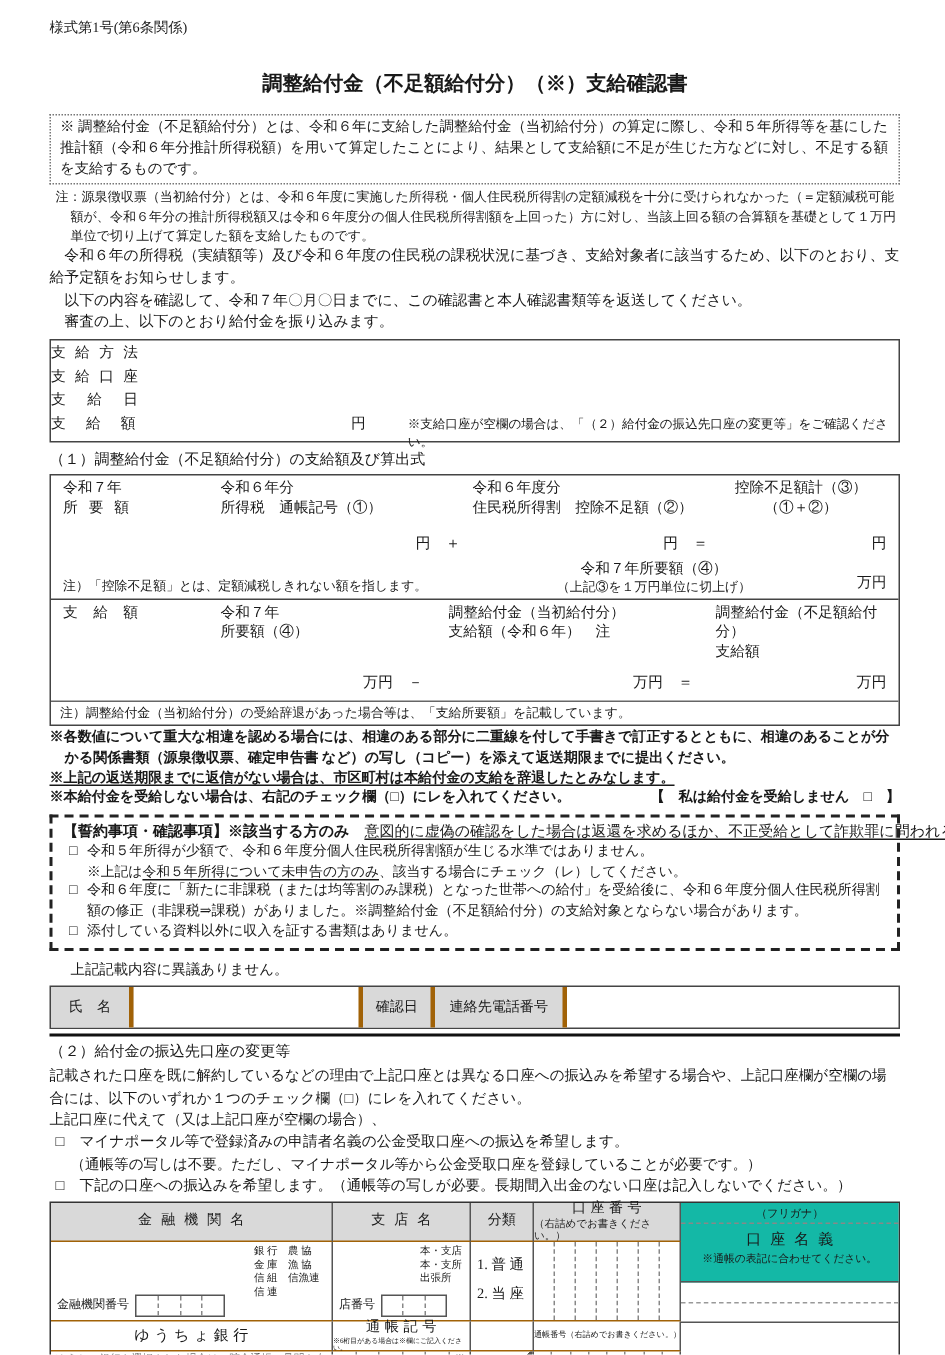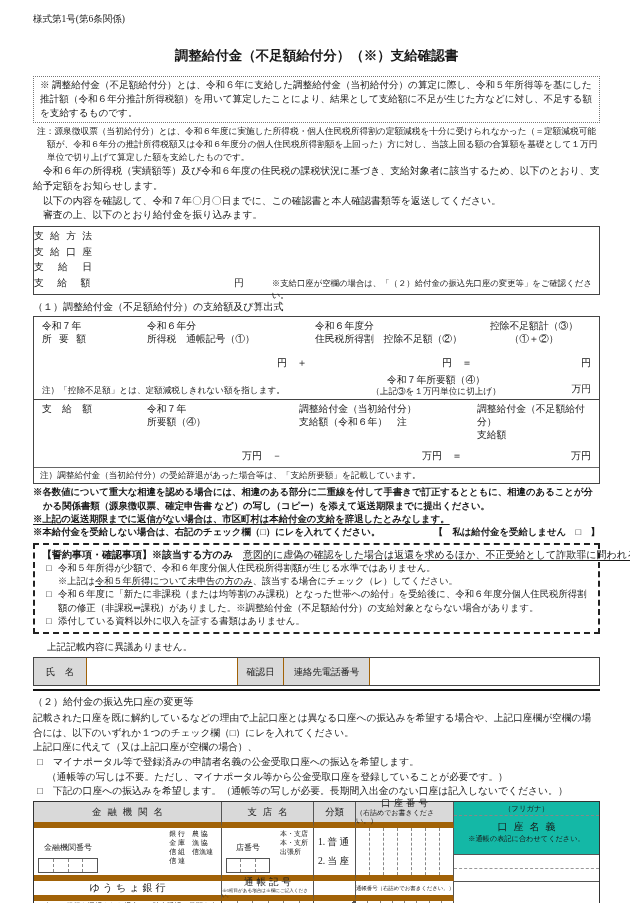--- a/index.html
+++ b/index.html
@@ -34,37 +34,37 @@
   .u{text-decoration:underline;text-underline-offset:2px;}
   .nrow{display:flex;justify-content:space-between;align-items:baseline;}
   .pledge{border:2.5px dashed #222;margin-top:3px;padding:2px 7px 3px;}
   .pledge-h{font-size:10px;white-space:nowrap;text-align:center;}
   .pledge-h b{font-weight:bold;}
   .pitem{display:flex;font-size:9.4px;line-height:1.45;margin-left:4px;}
   .pitem .cb{width:12px;flex:none;}
   .pnote{font-size:9.2px;margin-left:16px;line-height:1.4;}
   .agree{margin:6px 0 3px 14px;font-size:9.6px;}
   .signtbl{display:flex;border:1px solid #444;height:27px;font-size:9.4px;}
-  .signtbl>div{border-right:1px solid #a16207;display:flex;align-items:center;justify-content:center;}
+  .signtbl>div{border-right:3px solid #a16207;display:flex;align-items:center;justify-content:center;}
   .signtbl>div:last-child{border-right:none;}
   .gray{background:#d9d9d9;}
   .datecell{justify-content:space-between !important;padding:0 14px;}
   .divider{border-top:2.5px solid #111;margin-top:3px;}
   .s2 p{margin:0;font-size:9.7px;line-height:1.5;}
   .s2 .opt{display:flex;margin-left:4px;}
   .s2 .opt .cb{width:16px;flex:none;}
   .s2 .optnote{margin-left:14px;}
   .banktbl{display:grid;grid-template-columns:188px 92px 42px 98px 145px;grid-template-rows:26px 36px 17px 20px 42px;border:1.3px solid #333;margin-top:2px;font-size:9.4px;}
-  .cell{border-right:1px solid #555;border-bottom:6px solid #a16207;position:relative;box-sizing:border-box;}
+  .cell{border-right:1px solid #555;border-bottom:1px solid #a16207;position:relative;box-sizing:border-box;}
   .nbr{border-right:none;} .nbb{border-bottom:none;}
   .hcell{display:flex;flex-direction:column;align-items:center;justify-content:center;line-height:1.15;}
   .ls6{letter-spacing:6px;margin-right:-6px;} .ls3{letter-spacing:3px;margin-right:-3px;}
   .tiny{font-size:7px;} .micro{font-size:4.6px;}
   .abs-tr{position:absolute;top:2px;right:8px;text-align:left;font-size:7px;line-height:1.3;}
-  .abs-bl{position:absolute;left:4px;bottom:2px;display:flex;align-items:center;gap:4px;font-size:8px;flex-direction:column;}
+  .abs-bl{position:absolute;left:4px;bottom:2px;display:flex;align-items:center;gap:4px;font-size:8px;}
   .boxgrp{display:flex;height:100%;}
   .boxgrp>div{flex:1;border-right:1px dashed #888;}
   .boxgrp>div:last-child{border-right:none;}
   .minibox{display:flex;border:1px solid #555;height:13px;background:#fff;}
   .minibox>div{border-right:1px dashed #888;}
   .minibox>div:last-child{border-right:none;}
   .classcell{display:flex;flex-direction:column;justify-content:center;gap:5px;padding-left:4px;font-size:9.6px;}
   .e-gray{height:52px;background:#14b8a6;border-bottom:1px solid #555;text-align:center;}
   .e-furi{font-size:7.4px;border-bottom:1px dashed #888;line-height:13px;height:13px;}
   .e-holder{font-size:10px;margin-top:3px;}

